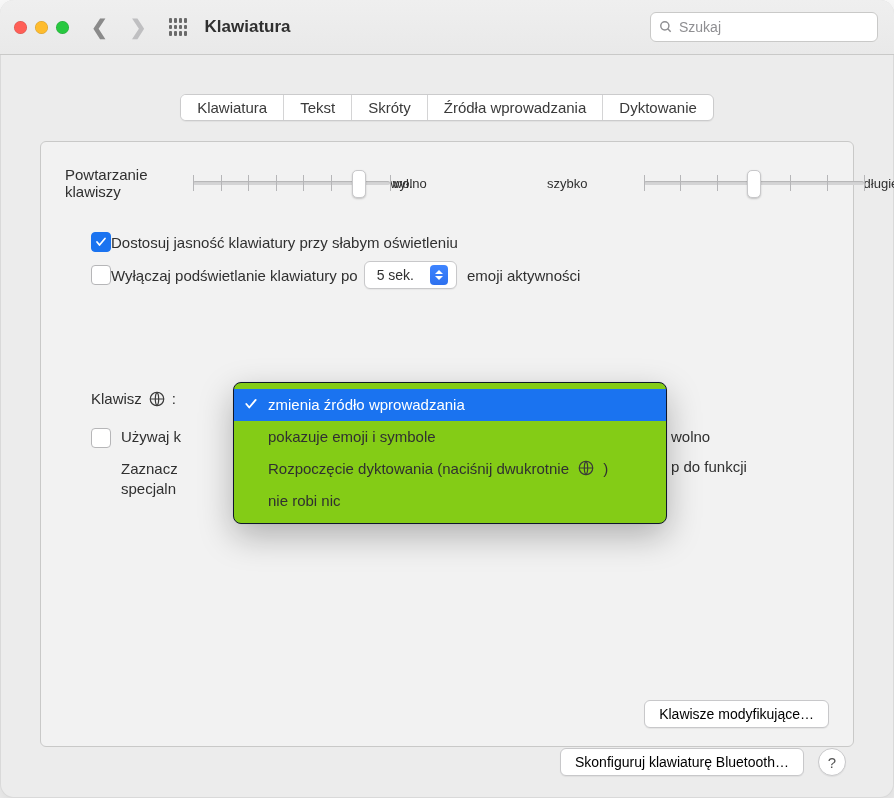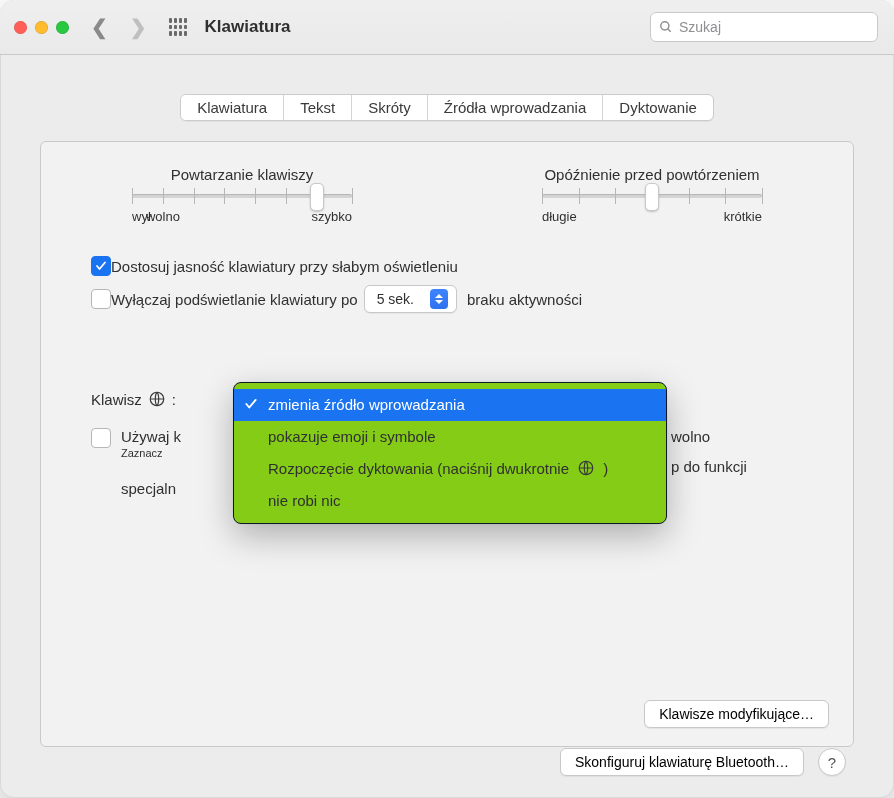--- a/index.html
+++ b/index.html
@@ -65,21 +65,21 @@
   }
   .segmented .seg:last-child{border-right:0;}
   .segmented .seg.active{background:#fff;font-weight:400;}
   
   .panel{
     border:1px solid var(--line);border-radius:6px;background:var(--panel);
     padding:24px 24px 20px;position:relative;min-height:560px;
   }
   
   .sliders{display:flex;justify-content:space-around;gap:56px;margin-bottom:32px;}
-  .slider-col{display:flex;flex-direction:column;align-items:center;gap:0;}
+  .slider-col{display:flex;flex-direction:row;align-items:center;gap:0;}
   .slider-title{font-size:15px;}
   .slider-track{
     width:220px;height:26px;position:relative;
   }
   .slider-track .rail{
     position:absolute;left:0;right:0;top:11px;height:4px;background:#d4d4d5;border-radius:2px;
     box-shadow:inset 0 1px 1px rgba(0,0,0,0.15);
   }
   .slider-track .tick{
     position:absolute;top:5px;width:1px;height:16px;background:#b6b6b8;
@@ -140,25 +140,25 @@
   .footer{position:absolute;left:0;right:8px;bottom:22px;display:flex;justify-content:flex-end;align-items:center;gap:14px;padding:0 40px;}
   .help{
     width:26px;height:26px;border-radius:50%;border:1px solid #c8c8ca;background:#fff;
     display:flex;align-items:center;justify-content:center;font-size:15px;color:#555;
     box-shadow:0 1px 1px rgba(0,0,0,.06);
   }
   .row .after-select{margin-left:4px;}
   
   .under-left{position:absolute;left:50px;top:286px;display:flex;align-items:center;gap:10px;}
   .under-label-1{position:absolute;left:80px;top:286px;font-size:15px;}
-  .under-text-1{position:absolute;left:80px;top:305px;font-size:11px;}
+  .under-text-1{position:absolute;left:80px;top:318px;font-size:15px;}
   .under-text-2{position:absolute;left:80px;top:338px;font-size:15px;}
   .right-tail-1{position:absolute;left:630px;top:286px;font-size:15px;}
   .right-tail-2{position:absolute;left:630px;top:316px;font-size:15px;}
-  .klawisz-row{position:absolute;left:50px;top:248px;font-size:15px;display:flex;align-items:center;gap:2px;}
+  .klawisz-row{position:absolute;left:50px;top:248px;font-size:15px;display:flex;align-items:flex-start;gap:2px;}
 </style>
 </head>
 <body>
 
 <div class="window">
 
   <div class="titlebar">
     <div class="traffic">
       <div class="dot red"></div>
       <div class="dot yellow"></div>
@@ -219,21 +219,20 @@
               <div class="tick" style="left:100%"></div>
             <div class="thumb" style="left:84%"></div>
           </div>
           <div class="slider-labels">
             <span>wył.</span>
             <span class="mid" style="margin-left:-140px">wolno</span>
             <span>szybko</span>
           </div>
         </div>
         <div class="slider-col">
-          <div class="slider-title">Opóźnienie przed powtórzeniem</div>
           <div class="slider-track">
             <div class="rail"></div>
             <div class="tick" style="left:0%"></div>
               <div class="tick" style="left:16.6%"></div>
             <div class="tick" style="left:33.3%"></div>
               <div class="tick" style="left:50%"></div>
             <div class="tick" style="left:66.6%"></div>
               <div class="tick" style="left:83.3%"></div>
             <div class="tick" style="left:100%"></div>
             <div class="thumb" style="left:50%"></div>
@@ -257,21 +256,21 @@
       <div class="row" style="margin-left:26px;">
         <div class="chk"></div>
         <span>Wyłączaj podświetlanie klawiatury po</span>
         <span class="select">
           <span>5 sek.</span>
           <span class="steppers">
               <span class="up"></span>
               <span class="dn"></span>
             </span>
         </span>
-        <span class="after-select">braku aktywności</span>
+        <span class="after-select">emoji aktywności</span>
       </div>
 
       <div class="klawisz-row">
         <span>Klawisz</span>
         <svg class="globe" viewBox="0 0 24 24" fill="none" stroke="#3a3a3a" stroke-width="1.6">
           <circle cx="12" cy="12" r="9"></circle>
             <path d="M3 12h18M12 3c3 3 3 15 0 18M12 3c-3 3-3 15 0 18"></path>
         </svg>
         <span>:</span>
       </div>

